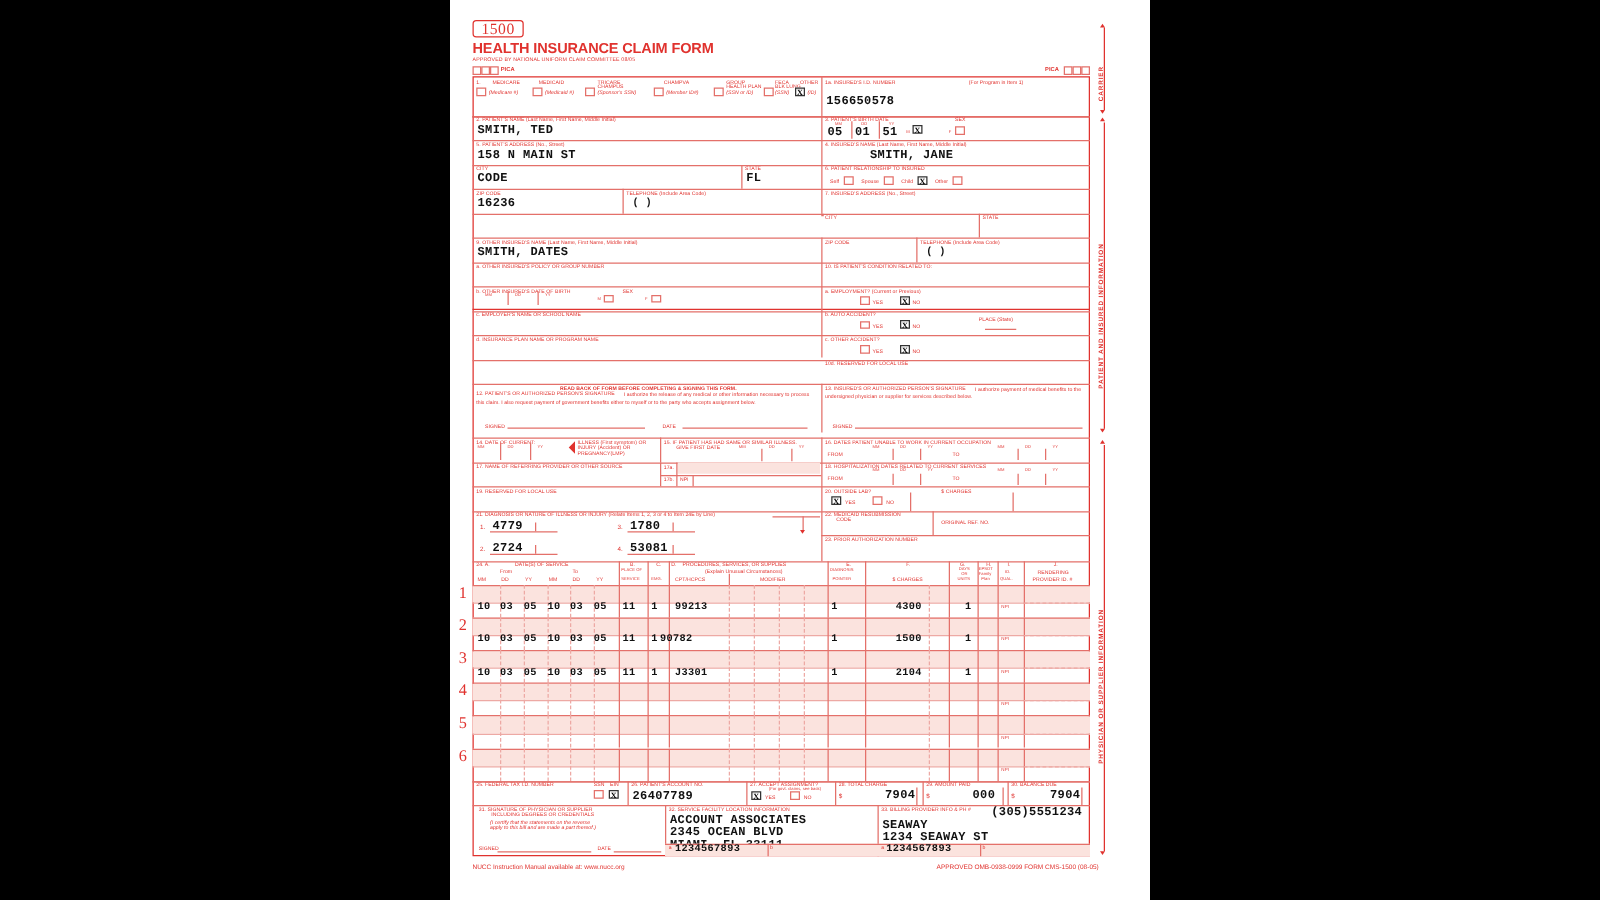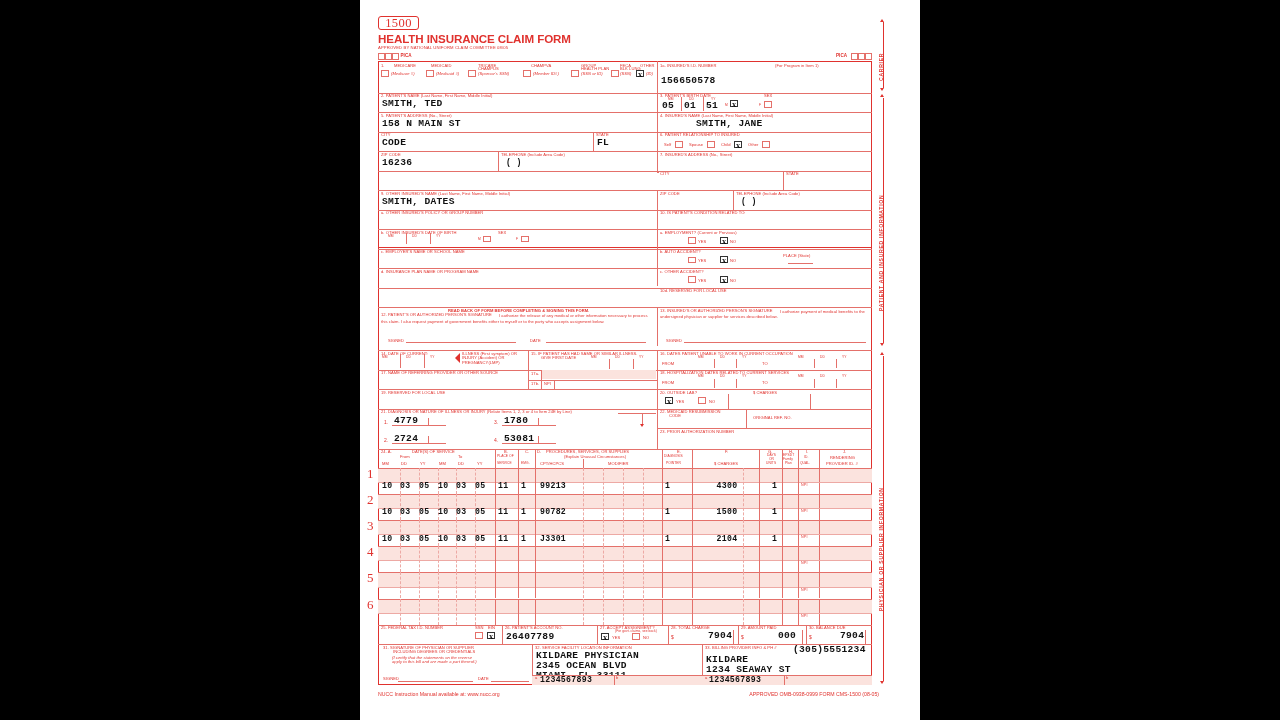--- a/index.html
+++ b/index.html
@@ -517,21 +517,21 @@
           <div class="npi" style="left:423px; top:493.9px;">NPI</div>
           <div class="dash" style="left:441px; top:491.9px; width:53px;"></div>
           <div class="val sm" style="left:4px; top:492.4px;">10</div>
           <div class="val sm" style="left:22px; top:492.4px;">03</div>
           <div class="val sm" style="left:41px; top:492.4px;">05</div>
           <div class="val sm" style="left:60px; top:492.4px;">10</div>
           <div class="val sm" style="left:78px; top:492.4px;">03</div>
           <div class="val sm" style="left:97px; top:492.4px;">05</div>
           <div class="val sm" style="left:120px; top:492.4px;">11</div>
           <div class="val sm" style="left:143px; top:492.4px;">1</div>
-          <div class="val sm" style="left:162px; top:492.4px;">90782</div>
+          <div class="val sm" style="left:150px; top:492.4px;">90782</div>
           <div class="val sm" style="left:287px; top:492.4px;">1</div>
           <div class="val sm" style="left:338.6px; top:492.4px;">1500</div>
           <div class="val sm" style="left:394px; top:492.4px;">1</div>
           <div class="shade" style="left:0px; top:504.5px; width:494px; height:13.799999999999999px;"></div>
           <div class="hline" style="left:0px; top:503.9px; width:494px;"></div>
           <div class="hline" style="left:0px; top:518.1px; width:494px; border-top-color:#eda9a4;"></div>
           <div class="rowno" style="left:-11px; top:502.9px;">3</div>
           <div class="vline" style="left:117px; top:503.9px; height:26.2px;"></div>
           <div class="vline" style="left:140px; top:503.9px; height:26.2px;"></div>
           <div class="vline" style="left:157px; top:503.9px; height:26.2px;"></div>
@@ -686,27 +686,27 @@
       <div class="vline" style="left:324px; top:628px; height:41px;"></div>
 
       <div class="lbl" style="left:5px; top:629.5px;">31. SIGNATURE OF PHYSICIAN OR SUPPLIER</div>
       <div class="lbl" style="left:15px; top:634px;">INCLUDING DEGREES OR CREDENTIALS</div>
       <div class="lbl it" style="left:14px; top:639.5px;">(I certify that the statements on the reverse</div>
       <div class="lbl it" style="left:14px; top:644px;">apply to this bill and are made a part thereof.)</div>
       <div class="lbl" style="left:5px; top:661px;">SIGNED</div>
       <div class="lbl" style="left:100px; top:661px;">DATE</div>
 
       <div class="lbl" style="left:157px; top:629.5px;">32. SERVICE FACILITY LOCATION INFORMATION</div>
-      <div class="val" style="left:158px; top:635px;">KILDARE PHYSICIAN</div>
+      <div class="val" style="left:158px; top:635px;">ACCOUNT ASSOCIATES</div>
       <div class="val" style="left:158px; top:645px;">2345 OCEAN BLVD</div>
       <div class="val" style="left:158px; top:655px;">MIAMI, FL 33111</div>
 
       <div class="lbl" style="left:327px; top:629.5px;">33. BILLING PROVIDER INFO &amp; PH #</div>
       <div class="val" style="left:415px; top:629px;">(305)5551234</div>
-      <div class="val" style="left:328px; top:639px;">KILDARE</div>
+      <div class="val" style="left:328px; top:639px;">SEAWAY</div>
       <div class="val" style="left:328px; top:649px;">1234 SEAWAY ST</div>
       <div class="val" style="left:328px; top:659px;">MIAMI, FL 33111</div>
 
       <div class="shade" style="left:154px; top:659.2px; width:340px; height:9.6px;"></div>
       <div class="hline" style="left:154px; top:659px; width:340px;"></div>
       <div class="lbl" style="left:157px; top:660px;">a</div>
       <div class="val sm" style="left:162px; top:660px;">1234567893</div>
       <div class="vline" style="left:236px; top:659px; height:10px;"></div>
       <div class="lbl" style="left:238px; top:660px;">b</div>
       <div class="lbl" style="left:327px; top:660px;">a</div>

